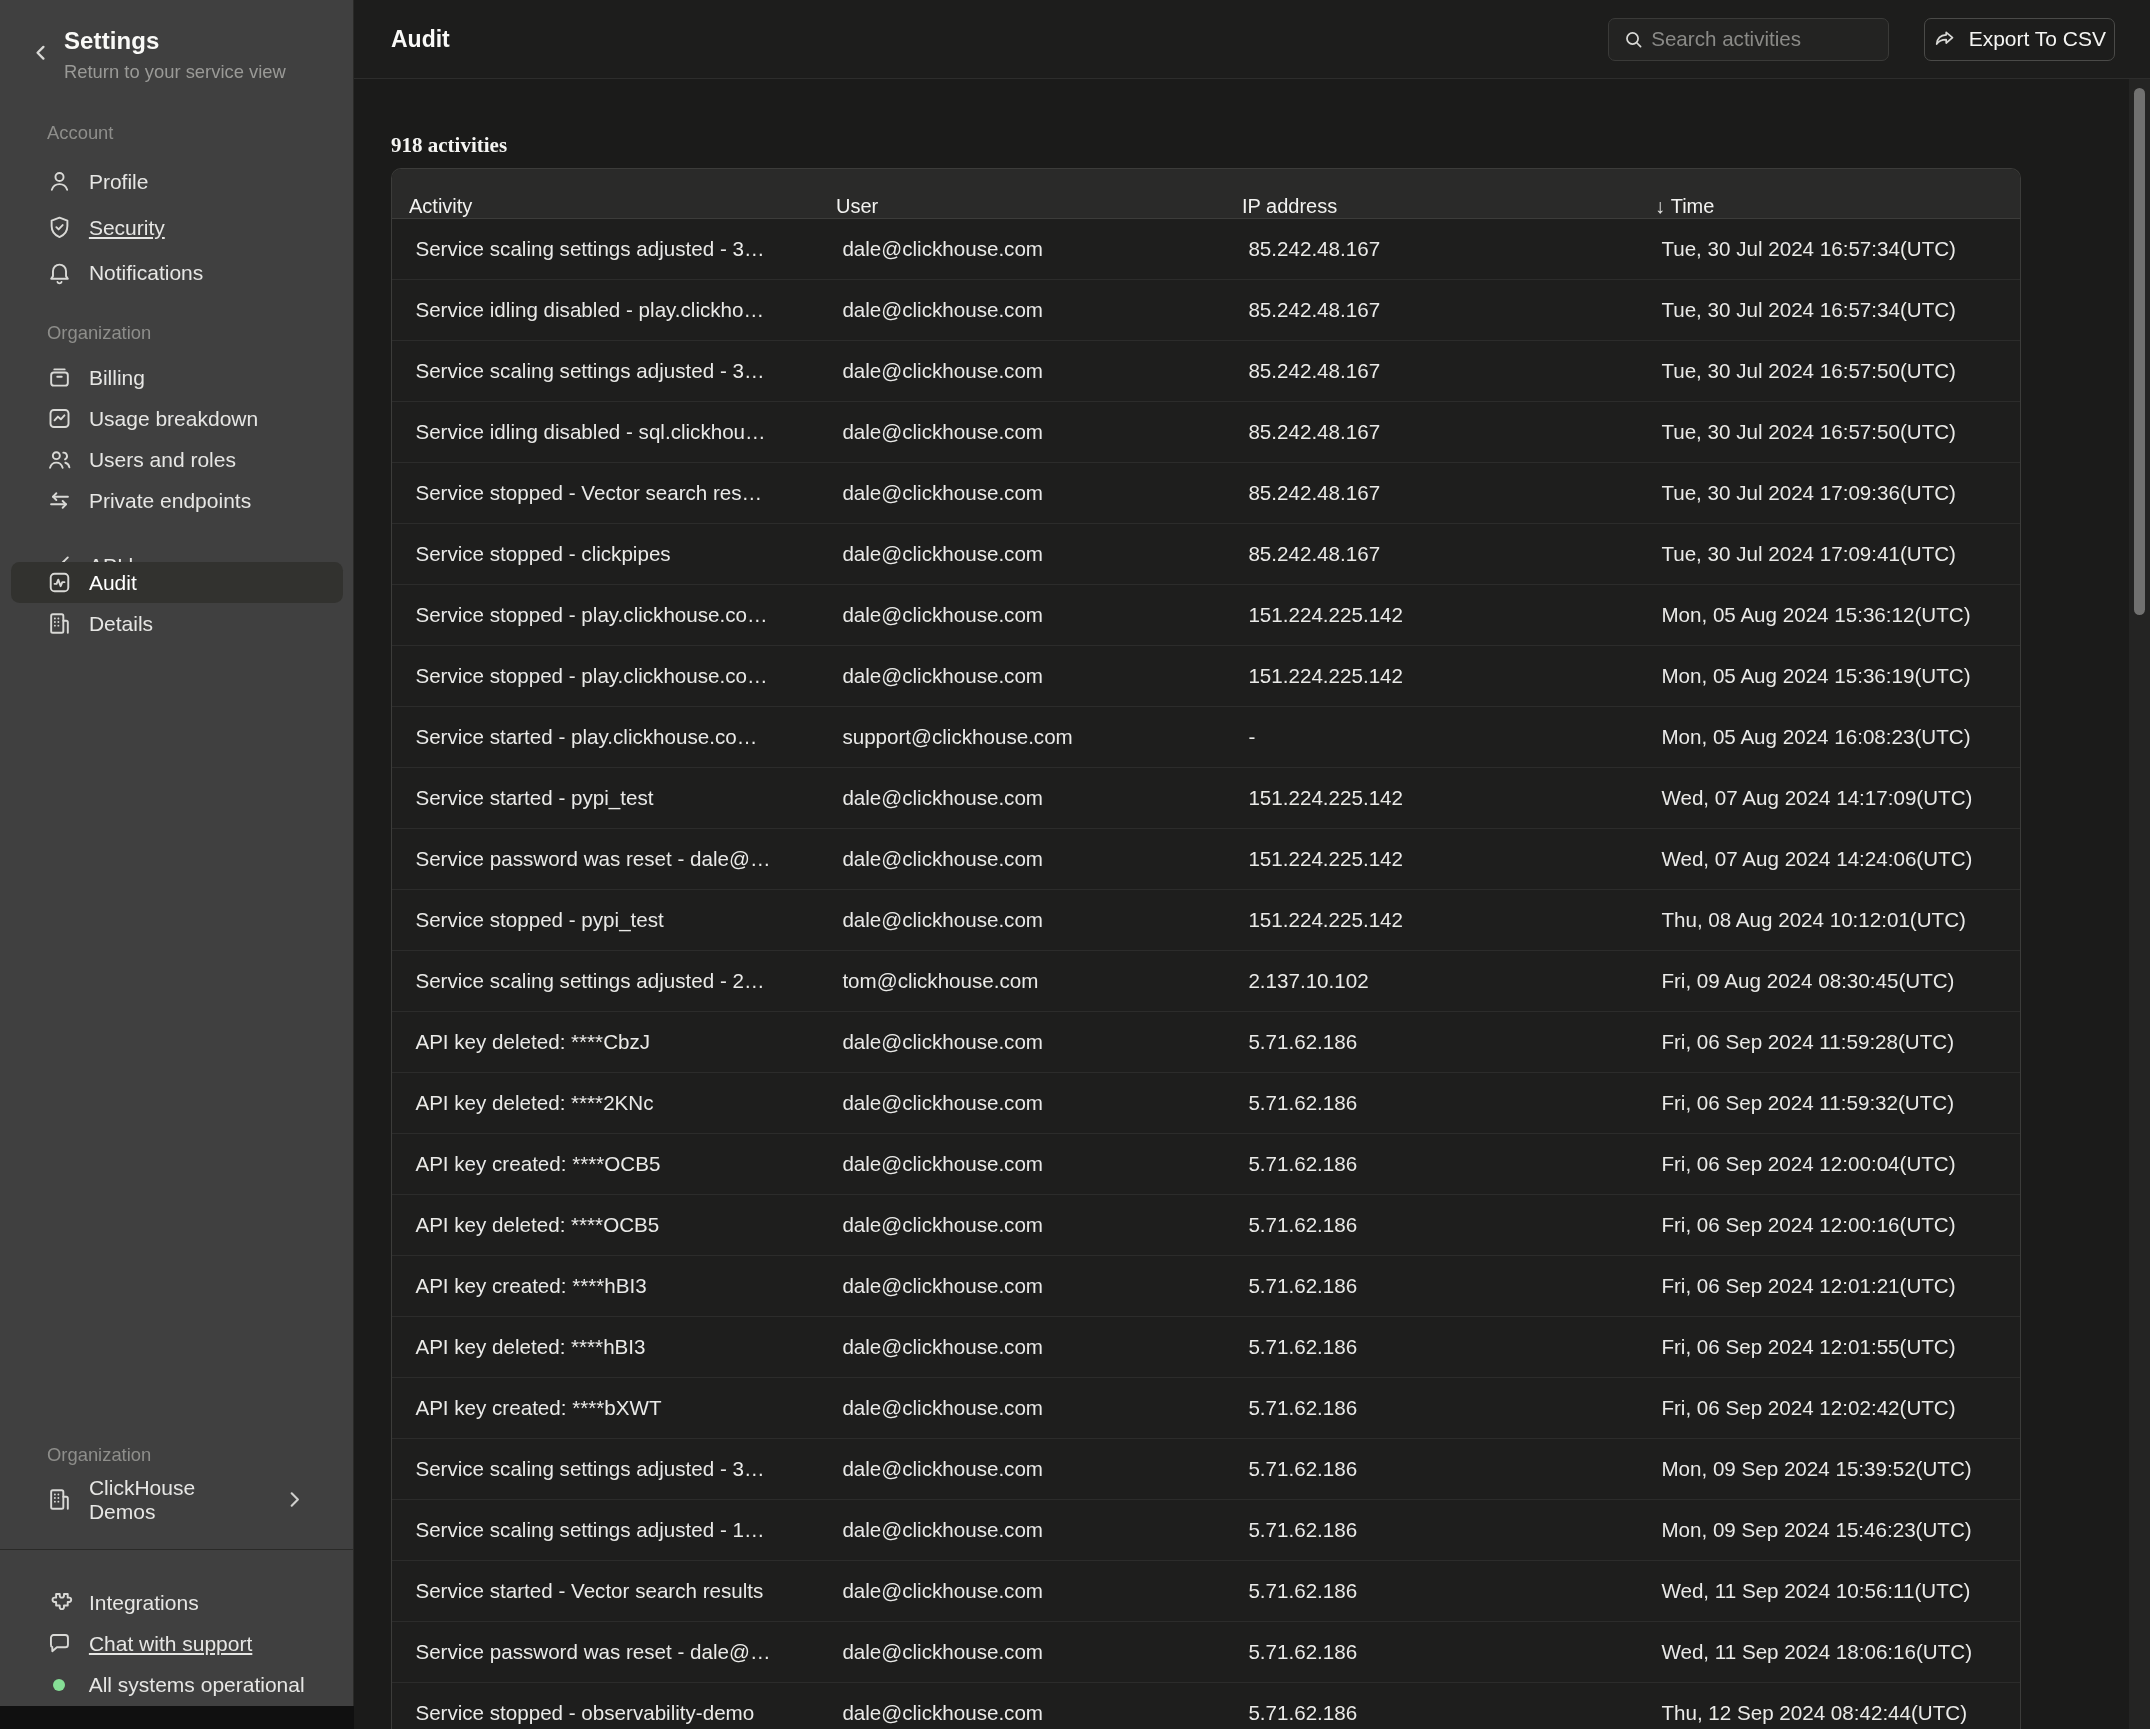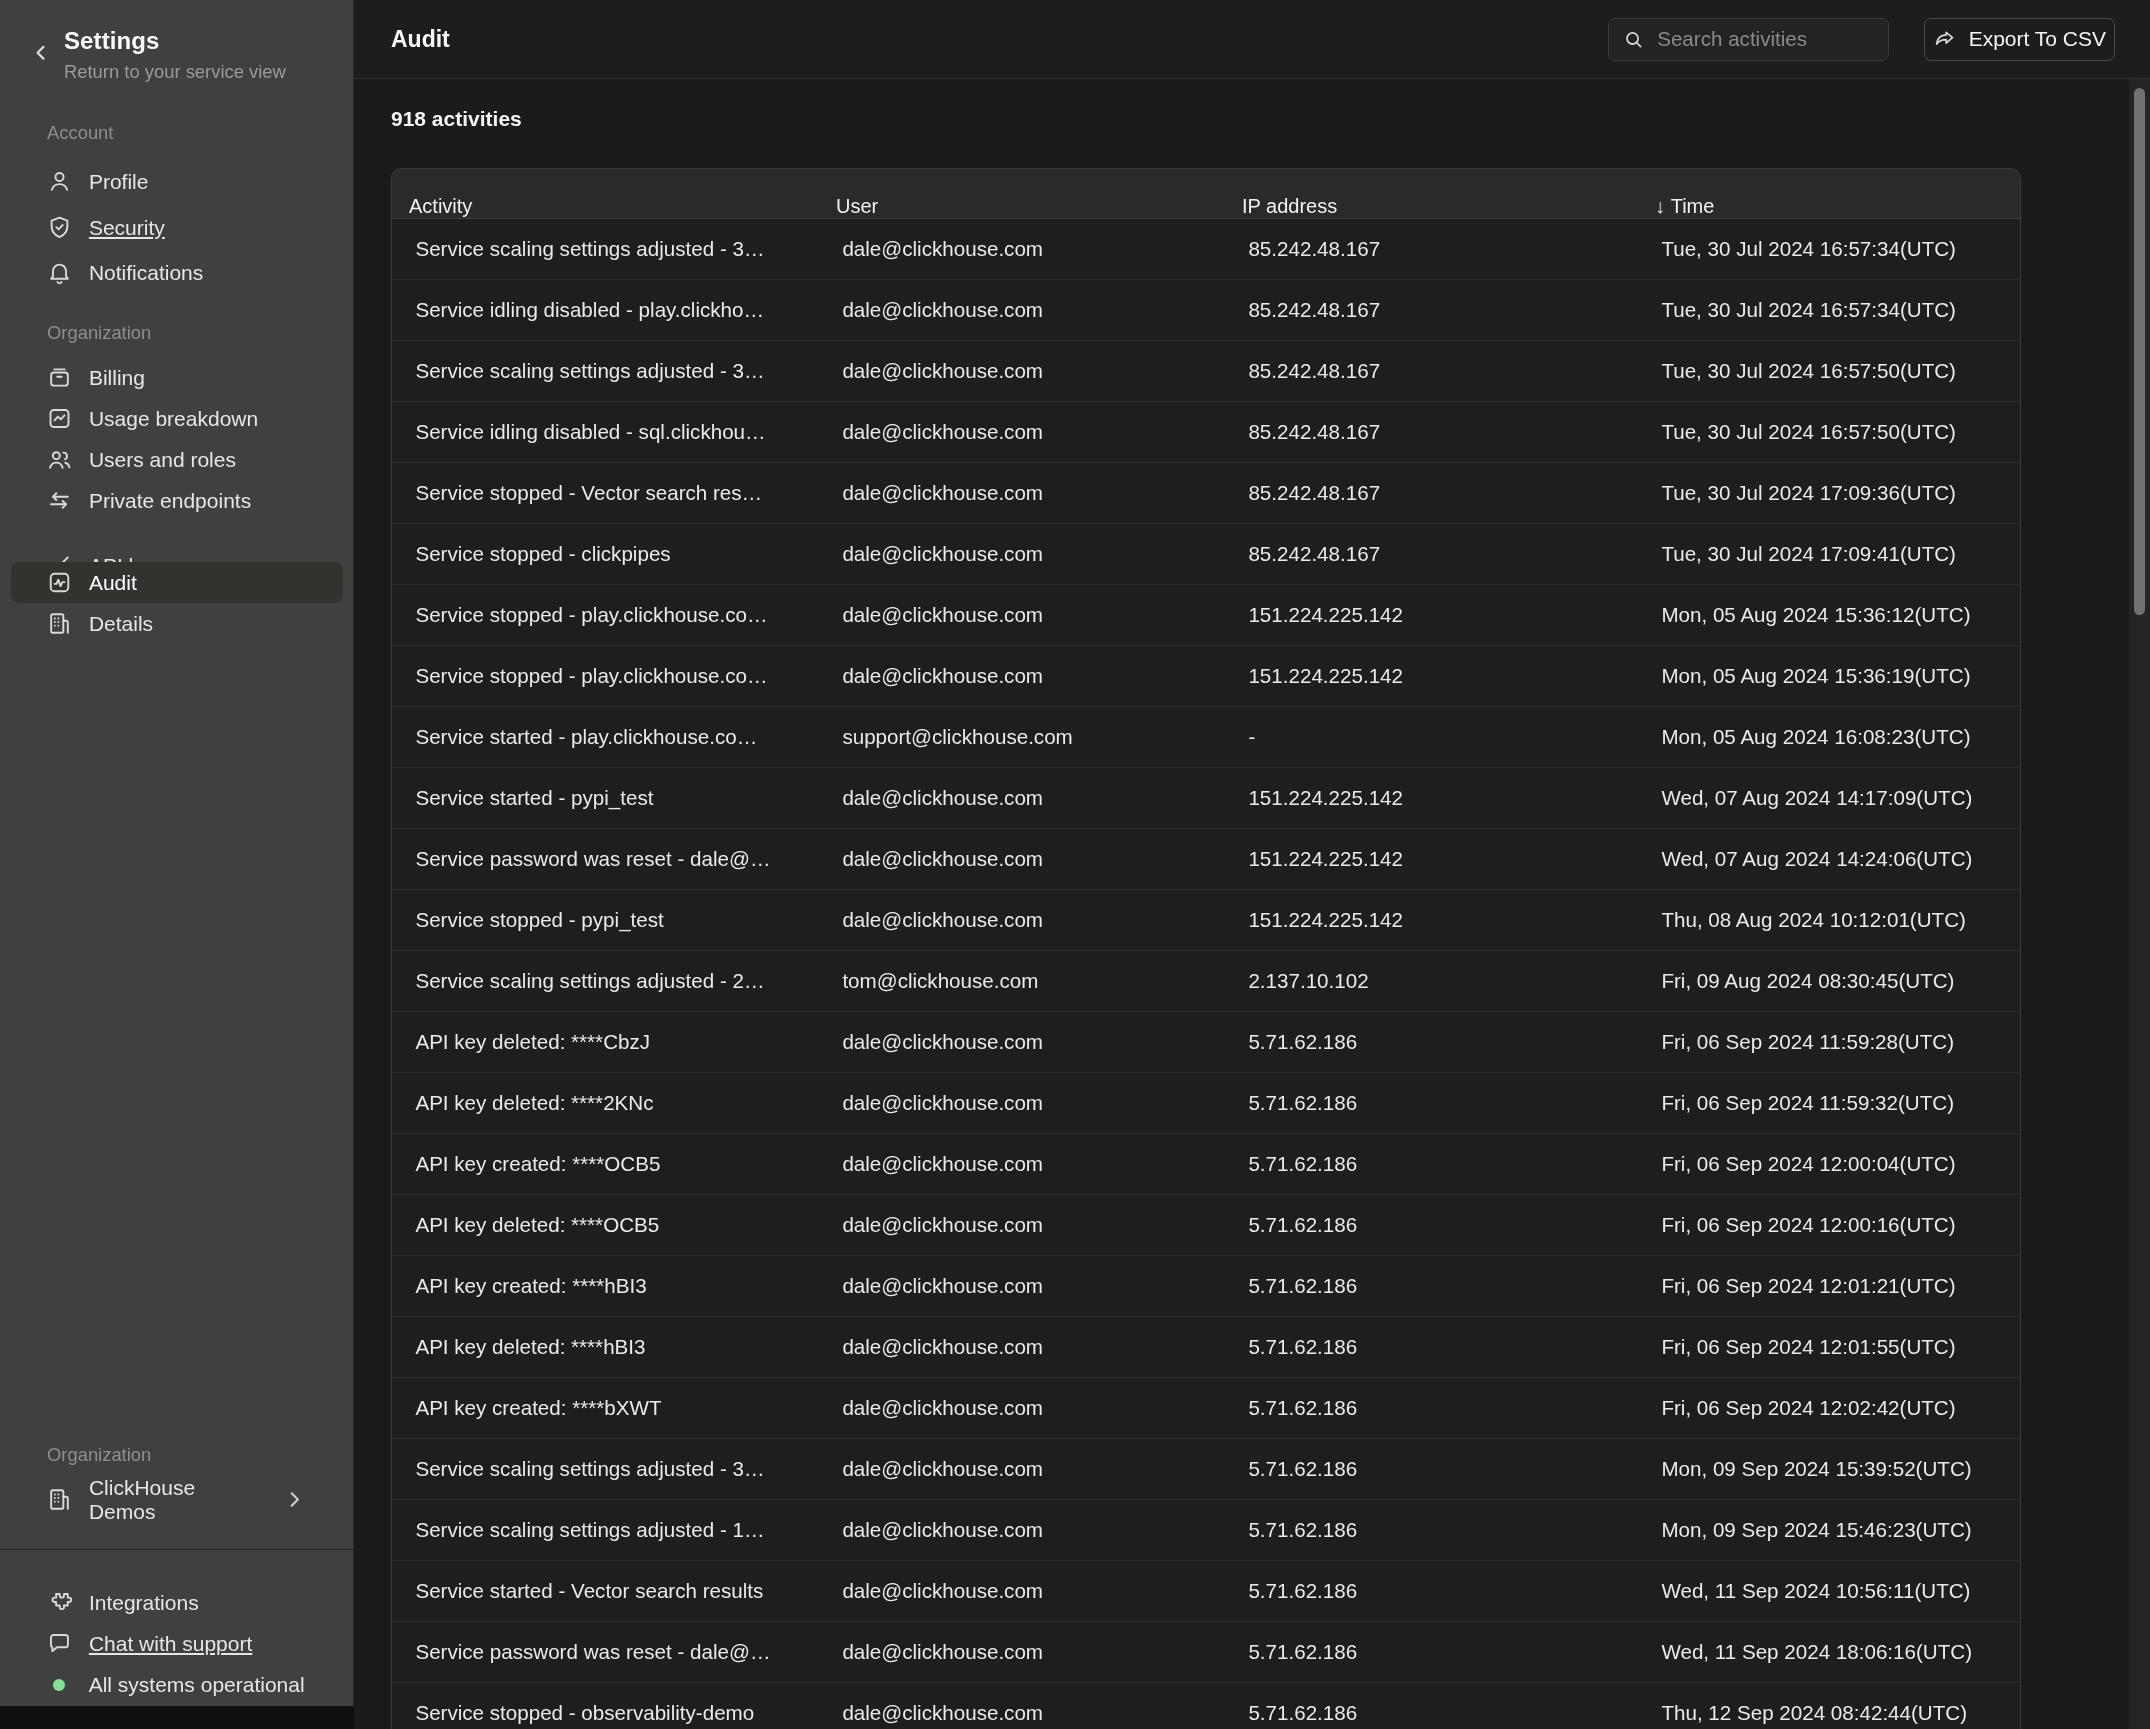--- a/index.html
+++ b/index.html
@@ -22,26 +22,26 @@
   .sb-item.selected{background:#32322f;color:#ffffff;}
   .sb-item .chev-r{margin-left:auto;margin-right:35px;color:#cfcfcd;}
   .sb-divider{position:absolute;left:0;width:354px;height:0;border-top:0.7px solid #2a2a28;}
   .status-dot{width:12px;height:12px;border-radius:50%;margin-left:7px;margin-right:7.8px;}
 
   
   .main{position:absolute;left:354px;top:0;width:1796px;height:1730px;background:#1b1b1a;}
   .topbar{position:absolute;left:0;top:0;width:100%;height:79px;background:#1d1d1c;border-bottom:0.7px solid #2d2d2c;box-sizing:border-box;display:flex;align-items:center;}
   .page-title{margin-left:37px;font-size:23px;font-weight:700;color:#fafaf8;}
   .topbar-right{margin-left:auto;margin-right:35px;display:flex;align-items:center;gap:35px;}
-  .searchbox{width:281px;height:43px;background:#232322;border:0.7px solid #3a3a38;border-radius:7px;display:flex;align-items:center;box-sizing:border-box;padding:0 12.8px;gap:10px;color:#8a8a87;}
+  .searchbox{width:281px;height:43px;background:#232322;border:0.7px solid #3a3a38;border-radius:7px;display:flex;align-items:center;box-sizing:border-box;padding:0 12.8px;gap:4px;color:#8a8a87;}
   .searchbox input{flex:1;background:transparent;border:none;outline:none;color:#e8e8e6;font-size:20.6px;font-family:inherit;min-width:0;}
   .searchbox input::placeholder{color:#8a8a87;}
   .export-btn{height:43px;display:flex;align-items:center;gap:11.3px;padding:0 8px;background:transparent;border:0.7px solid #4a4a48;border-radius:7px;color:#f5f5f3;font-size:21px;font-weight:500;font-family:inherit;cursor:pointer;}
 
-  .count-label{position:absolute;left:37px;top:107px;font-size:21px;font-weight:700;color:#f5f5f3;}
+  .count-label{position:absolute;left:37px;top:133px;font-size:21px;font-weight:700;color:#f5f5f3;font-family:Liberation Serif, serif;}
 
   
   .table{position:absolute;left:37px;top:168px;width:1630px;height:1562px;border:0.7px solid #3c3c3a;border-bottom:none;border-radius:10px 10px 0 0;overflow:hidden;box-sizing:border-box;background:#1e1e1d;}
   .thead{display:grid;grid-template-columns:427px 406px 413px 383px;height:50px;background:#2a2a29;border-bottom:0.7px solid #3c3c3a;box-sizing:border-box;}
   .th{display:flex;align-items:flex-end;padding-left:17px;font-size:20px;font-weight:400;color:#f2f2f0;}
   .th .sort-arrow{font-size:20px;margin-right:5.7px;color:#e4e4e2;}
   .trow{display:grid;grid-template-columns:427px 406px 413px 383px;height:61px;border-bottom:0.7px solid #2c2c2b;box-sizing:border-box;background:#1e1e1d;}
   .cell{display:flex;align-items:center;padding-left:23.4px;padding-right:14px;font-size:20.6px;color:#eaeae8;white-space:nowrap;overflow:hidden;}
 
   

